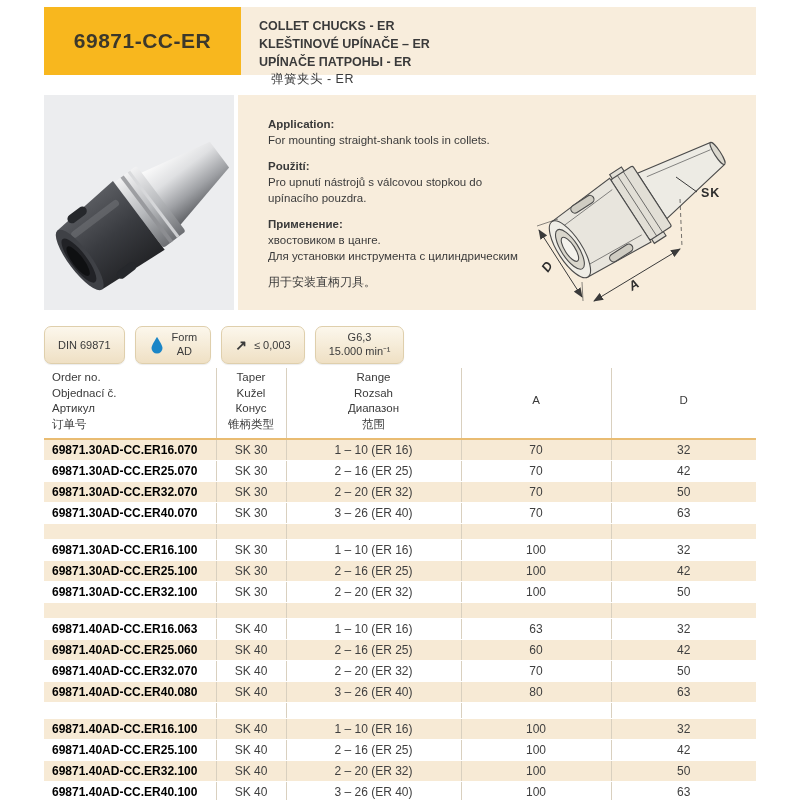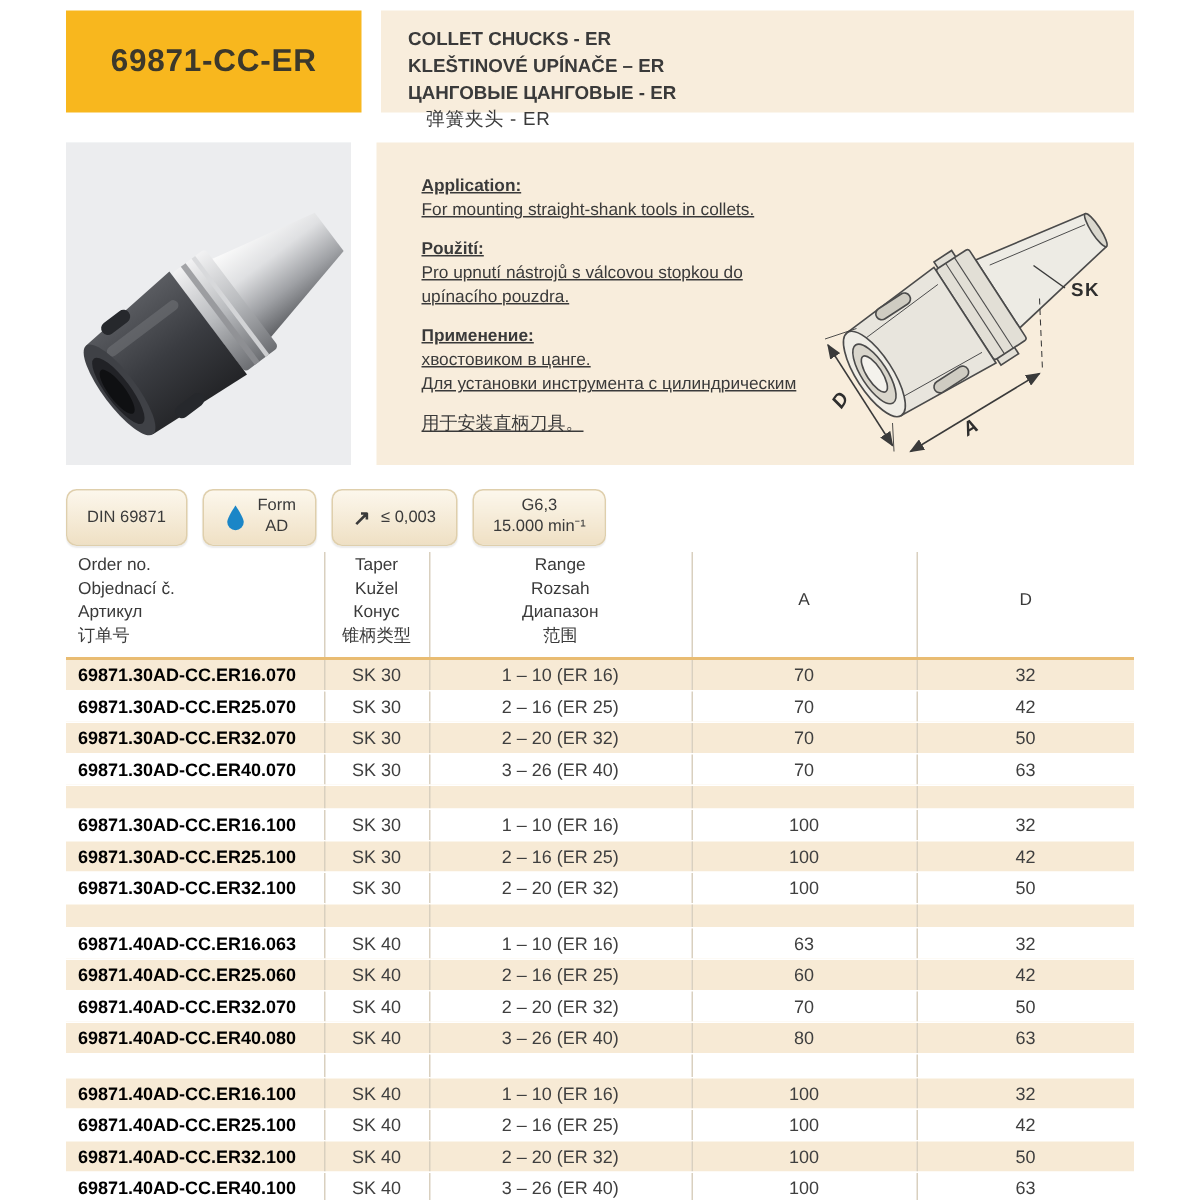--- a/index.html
+++ b/index.html
@@ -4,34 +4,34 @@
 <style>
   * { box-sizing: border-box; }
   html,body { margin:0; padding:0; background:#fff; }
   body {
     width:800px; height:800px; overflow:hidden;
     font-family:"Liberation Sans", sans-serif; color:#3a3a3a;
   }
   .page { padding:7px 44px 0 44px; }
 
   
-  .top-row { display:flex; gap:13px; height:68px; margin-bottom:20px; }
+  .top-row { display:flex; gap:0; height:68px; margin-bottom:20px; }
   .code-box {
     width:197px; background:#F8B71E;
     display:flex; align-items:center; justify-content:center;
     font-size:21px; font-weight:bold; color:#3c382b; letter-spacing:.5px;
   }
   .titles-box {
     flex:1; background:#F8EDDC; padding:11px 0 0 18px;
     font-size:12.5px; font-weight:bold; line-height:1.42; color:#3a3a3a;
   }
   .titles-box .t3 { font-weight:normal; letter-spacing:.5px;margin-left:12px; }
 
   
-  .media-row { display:flex; gap:17px; height:215px; margin-bottom:16px;text-decoration:underline; }
+  .media-row { display:flex; gap:4px; height:215px; margin-bottom:16px; }
   .photo-box { width:190px; background:#ECEDEF; }
   .info-panel { flex:1; background:#F8EDDC; display:flex; }
   .app-text { width:292px; padding:21px 0 0 30px; font-size:11.5px; line-height:1.42; }
   .app-section { margin-bottom:9px; }
   .app-section .label { font-weight:bold; }
   .app-section.cn { font-size:12px; }
   .drawing-wrap { flex:1; padding-top:6px; }
 
   
   .badges-row { display:flex; gap:10px; margin-bottom:0; height:38px; }
@@ -61,21 +61,21 @@
 
 <div class="page">
 
   <div class="top-row">
     <div class="code-box">
       <span>69871-CC-ER</span>
     </div>
     <div class="titles-box">
       <div class="t0">COLLET CHUCKS - ER</div>
       <div class="t1">KLEŠTINOVÉ UPÍNAČE – ER</div>
-      <div class="t2">ЦАНГОВЫЕ ЦАНГОВЫЕ - ER</div>
+      <div class="t2">UPÍNAČE ПАТРОНЫ - ER</div>
       <div class="t3">弹簧夹头 - ER</div>
     </div>
   </div>
 
   <div class="media-row">
     <div class="photo-box">
       <svg width="190" height="215" viewBox="0 0 190 215">
         <defs>
           <linearGradient id="gCone" x1="0" y1="0" x2="0" y2="1">
             <stop offset="0" stop-color="#fbfbfb"></stop>

